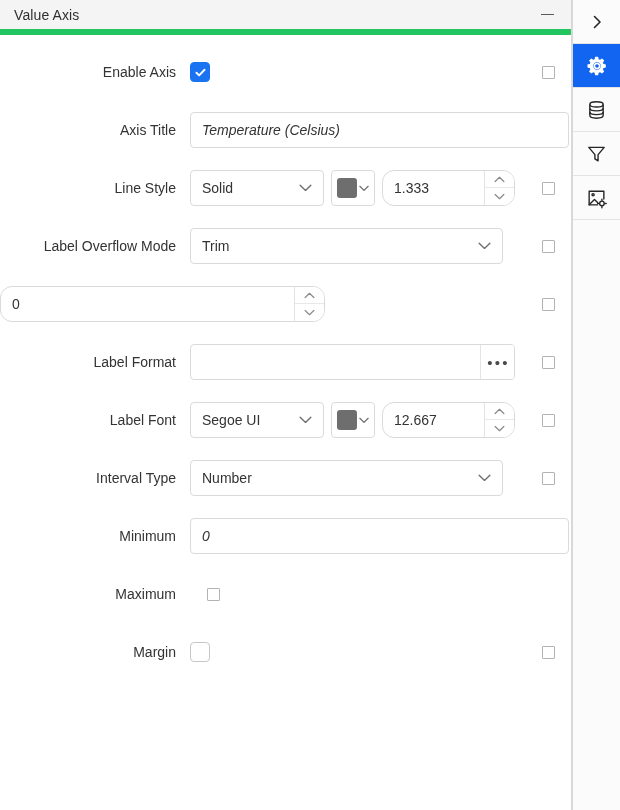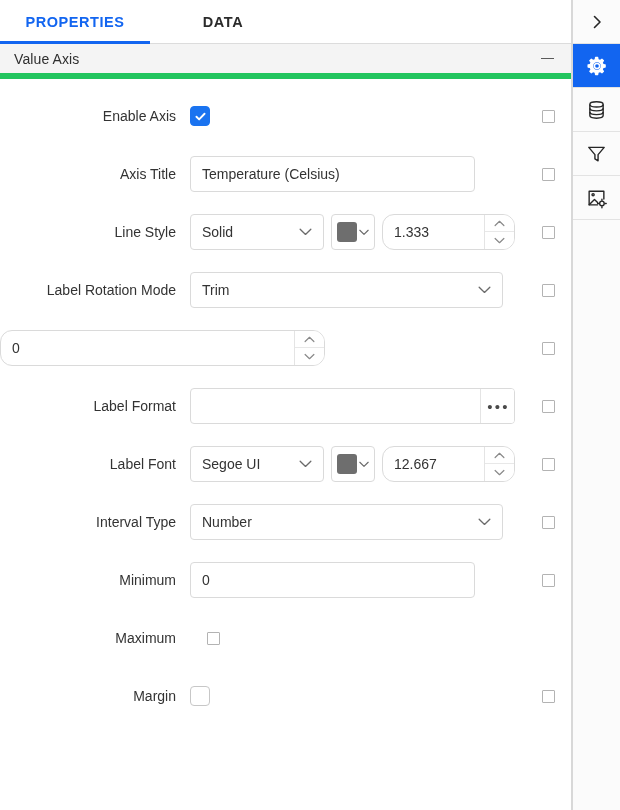--- a/index.html
+++ b/index.html
@@ -144,23 +144,24 @@
     border: 1px solid #dadada;
     border-radius: 4px;
     background: #ffffff;
     display: flex;
     align-items: center;
     font-size: 14px;
     color: #333333;
   }
 
   .textbox {
-    width: 285px;
+    width: 379px;
     padding: 4px 11px;
     cursor: text;
+    font-style: italic;
   }
   .textbox .val { color: #333; }
 
   
   .select {
     position: relative;
     cursor: pointer;
     padding: 16px 11px;
     justify-content: space-between;
   }
@@ -301,28 +302,20 @@
   .rail-fill { flex: 1 1 auto; background: #fbfbfb; }
   .rail-btn svg { display: block; }
 </style>
 </head>
 <body>
 
 <div id="app">
 
   <div class="panel">
 
-    <div class="tabstrip">
-      <div class="tab t1 active">
-        <span>PROPERTIES</span>
-      </div>
-      <div class="tab t2">
-        <span>DATA</span>
-      </div>
-    </div>
 
     <div class="section-header">
       <span class="section-title">Value Axis</span>
       <span class="collapse-btn">
         <span class="bar"></span>
       </span>
     </div>
 
     <div class="form-body">
 
@@ -386,21 +379,21 @@
               </div>
             </div>
           </div>
         </div>
         <div class="bind-cell">
           <div class="bind-box"></div>
         </div>
       </div>
 
       <div class="row">
-        <div class="row-label">Label Rotation Mode</div>
+        <div class="row-label">Label Overflow Mode</div>
         <div class="row-ctrls">
           <div class="ctl select wide">
             <span>Trim</span>
             <span class="chev">
               <svg width="13" height="8" viewBox="0 0 14 9">
                 <path d="M1 1.4 L7 7.2 L13 1.4" stroke="#6b6b6b" stroke-width="1.5" fill="none" stroke-linecap="round" stroke-linejoin="round"></path>
               </svg>
             </span>
           </div>
         </div>

